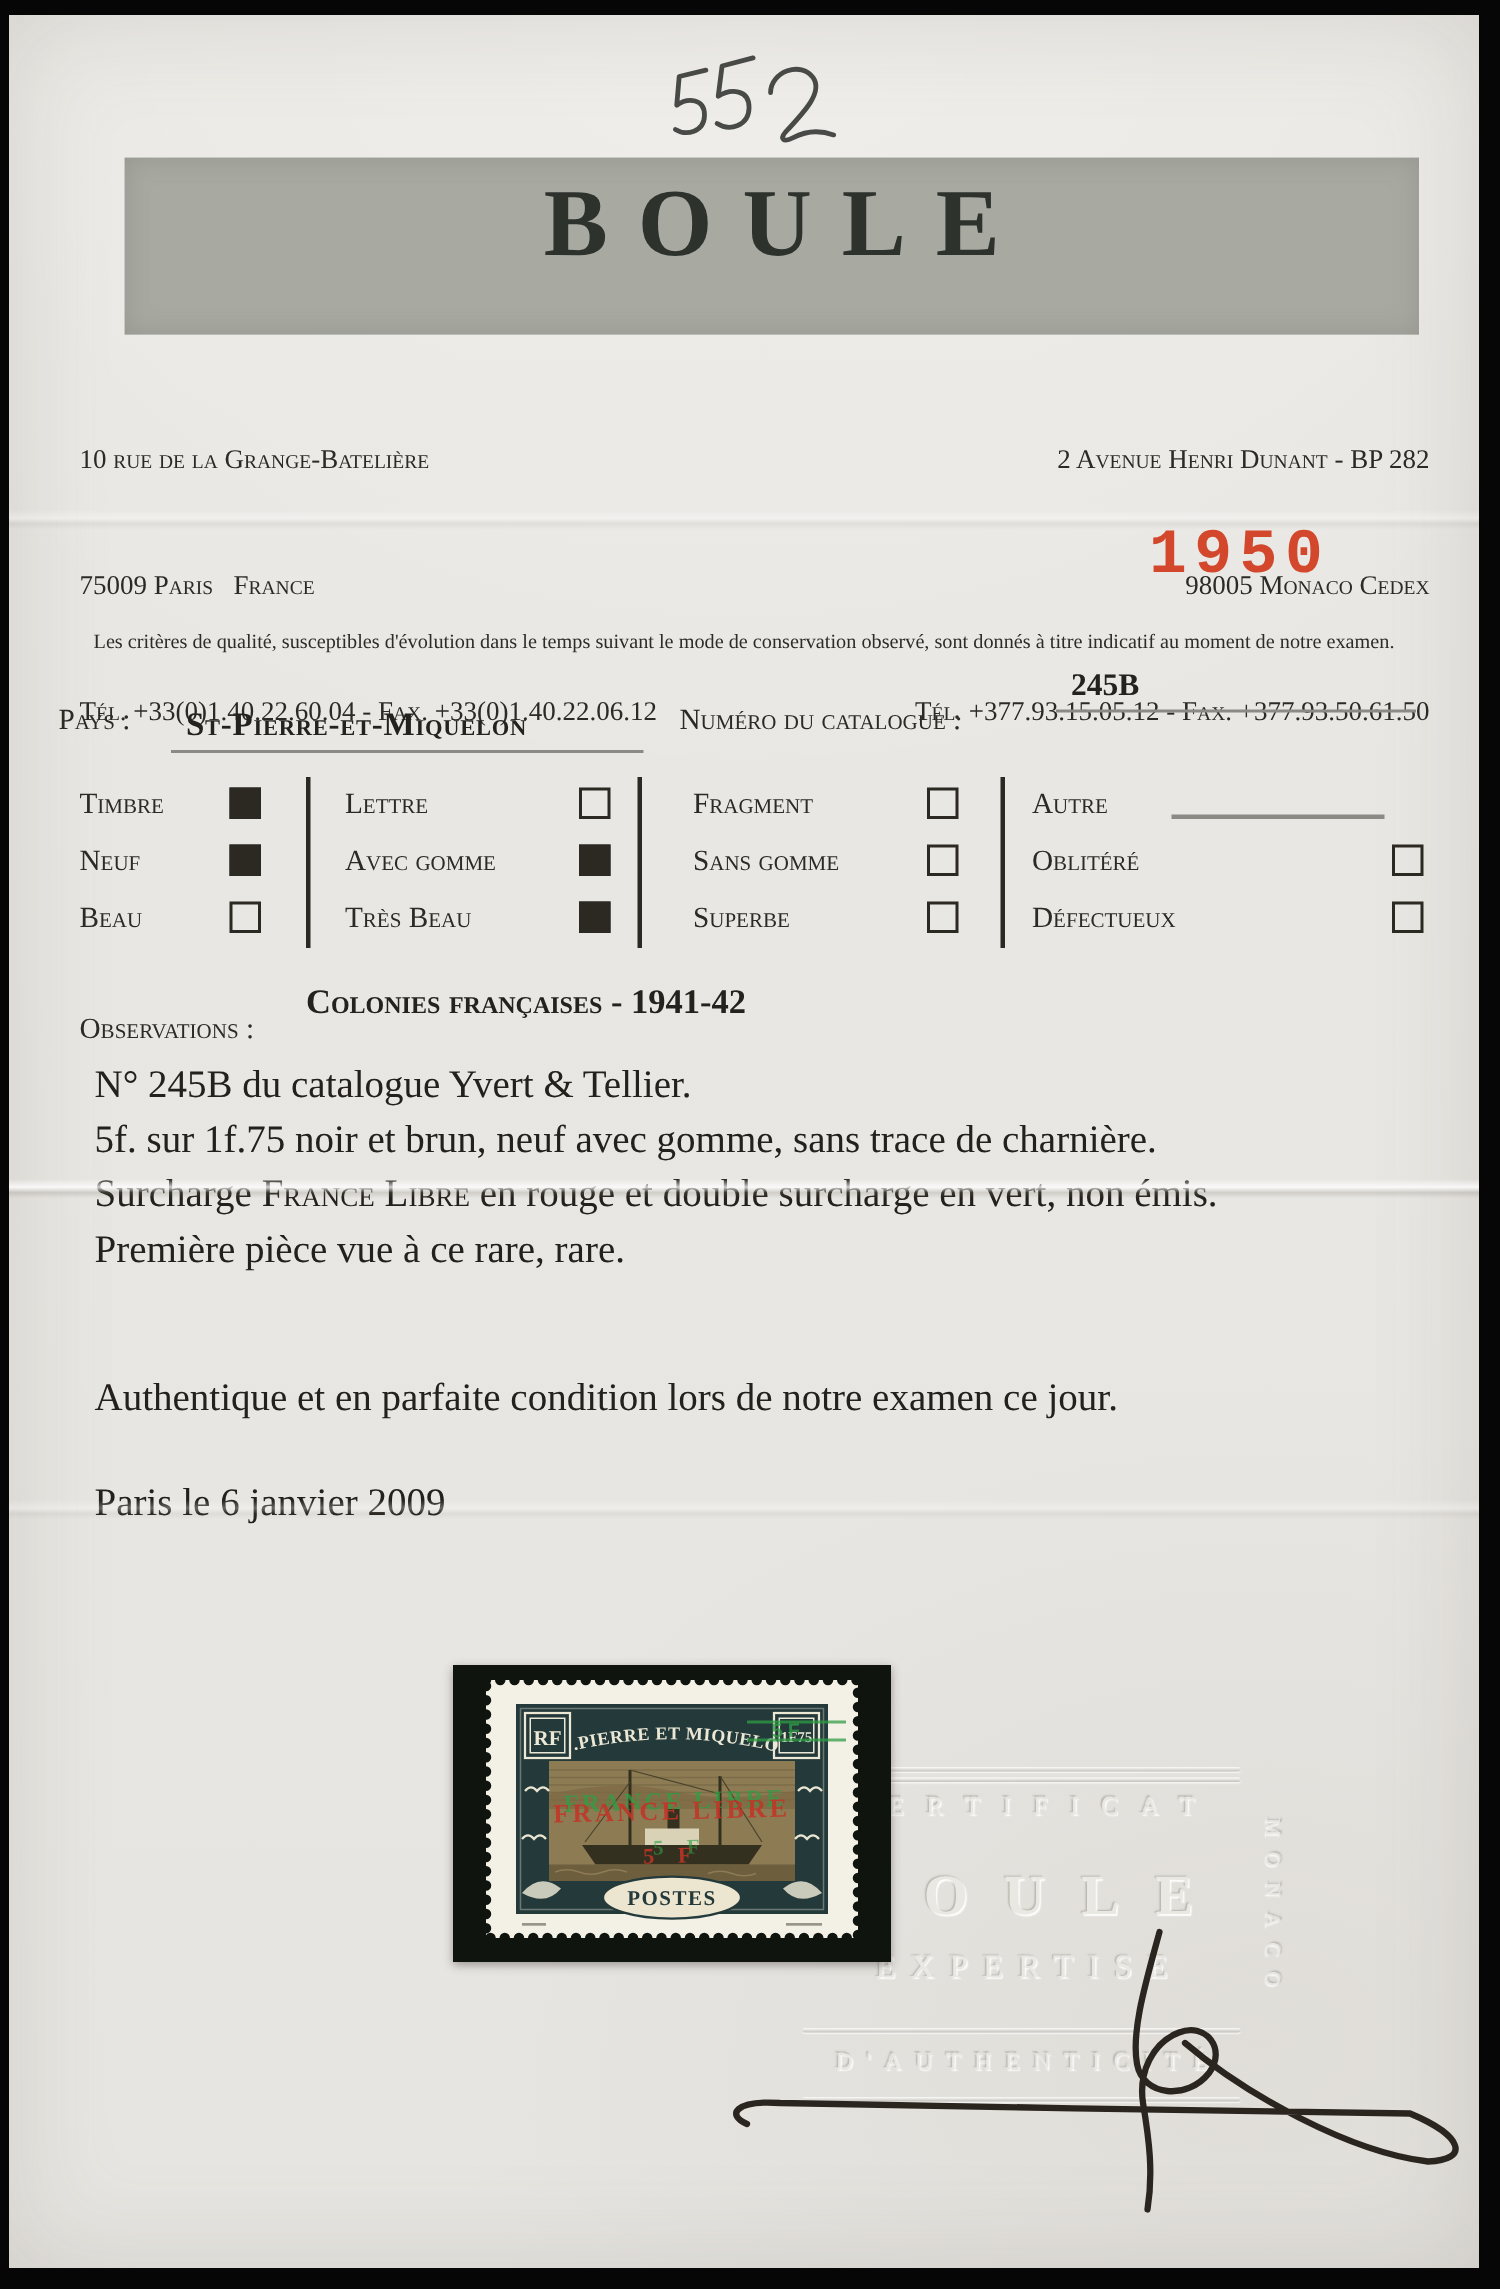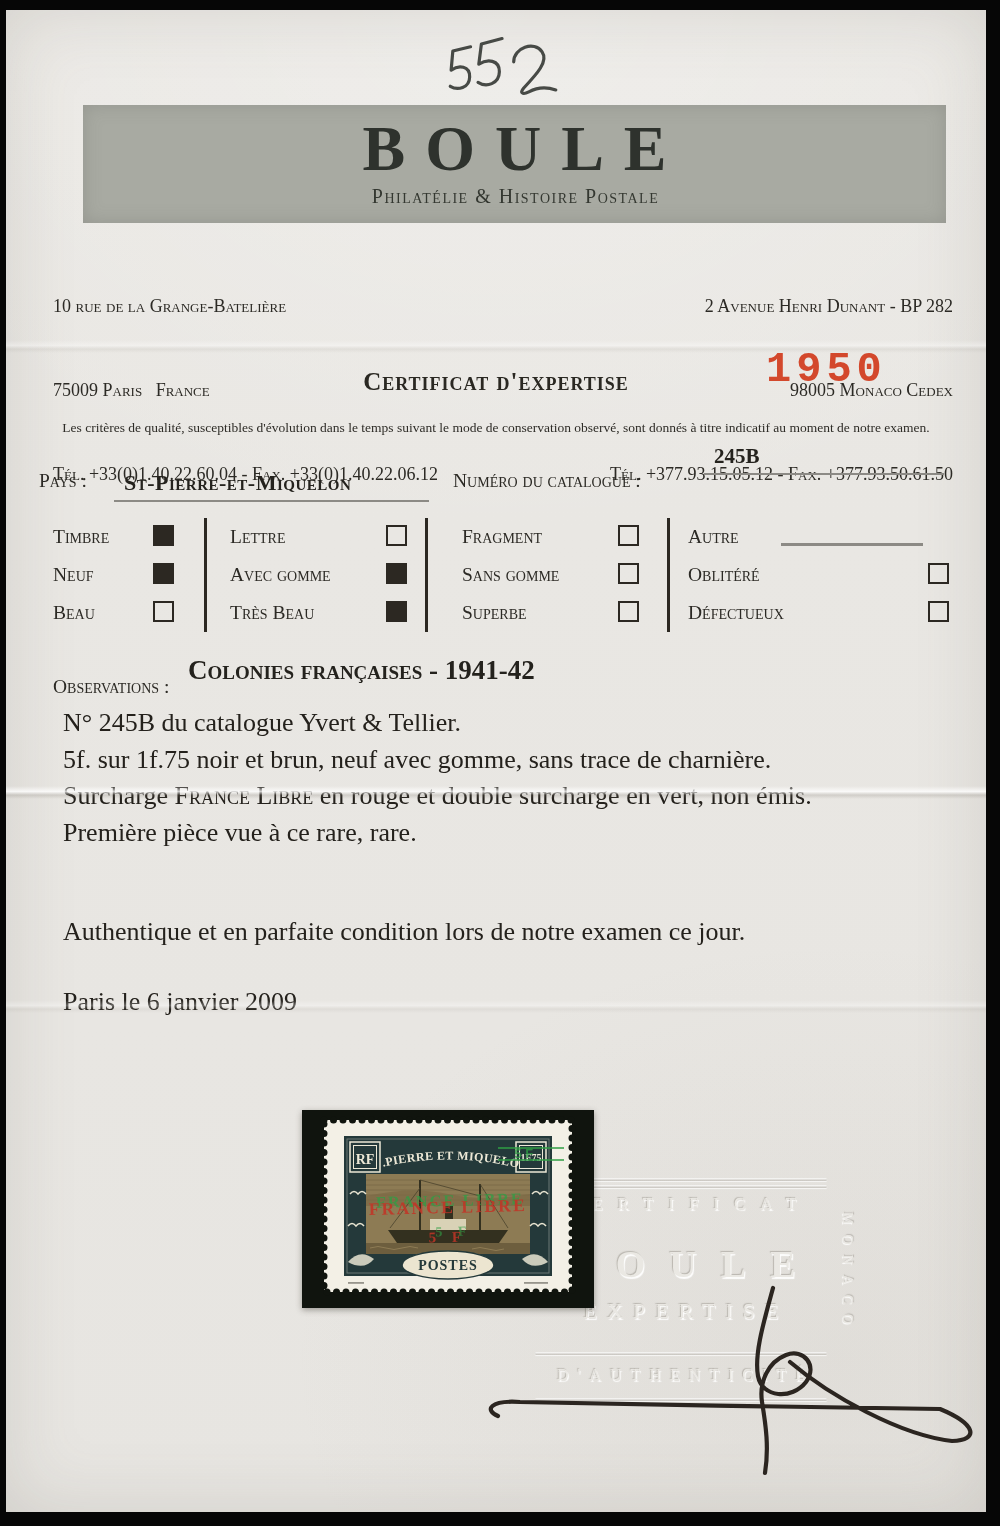--- a/index.html
+++ b/index.html
@@ -64,35 +64,33 @@
   <svg class="abs hand-wrap" viewBox="0 0 130 72" aria-label="552">
     <g fill="none" stroke="#474a46" stroke-width="3.2" stroke-linecap="round" stroke-linejoin="round">
       <path d="M 26,14 L 8,17 L 5,36 C 13,31 24,33 23,44 C 22,55 10,57 3,52"></path>
       <path d="M 58,8 L 37,12 L 33,32 C 42,27 54,29 53,41 C 52,53 39,56 31,50"></path>
       <path d="M 68,32 C 69,18 90,12 97,24 C 103,34 90,46 76,59 C 72,63 74,66 81,63 C 92,58 101,60 108,63"></path>
     </g>
   </svg>
 
   <div class="abs banner">
     <div class="brand">BOULE</div>
-    <div class="tagline">Philatélie &amp; Histoire Postale</div>
   </div>
 
   <div class="abs addr" style="left:47px;top:226px;">
     <div>10 rue de la Grange-Batelière</div>
     <div>75009 Paris   France</div>
     <div>Tél. +33(0)1.40.22.60.04 - Fax. +33(0)1.40.22.06.12</div>
   </div>
   <div class="abs addr" style="right:33px;top:226px;text-align:right;">
     <div>2 Avenue Henri Dunant - BP 282</div>
     <div>98005 Monaco Cedex</div>
     <div>Tél. +377.93.15.05.12 - Fax. +377.93.50.61.50</div>
   </div>
 
-  <div class="abs cert-title">Certificat d'expertise</div>
   <div class="abs red-num">1950</div>
   <div class="abs disclaimer">Les critères de qualité, susceptibles d'évolution dans le temps suivant le mode de conservation observé, sont donnés à titre indicatif au moment de notre examen.</div>
 
   <div class="abs flabel" style="left:33px;top:460px;">Pays :</div>
   <div class="abs uline" style="left:108px;top:460px;width:315px;padding-bottom:4px;">
     <span class="fvalue" style="font-size:22px;padding-left:10px;letter-spacing:.5px;">St-Pierre-et-Miquelon</span>
   </div>
   <div class="abs flabel" style="left:447px;top:460px;">Numéro du catalogue :</div>
   <div class="abs uline" style="left:698px;top:434px;width:240px;padding-bottom:4px;">
     <span class="fvalue" style="font-size:21px;padding-left:10px;">245B</span>
@@ -147,21 +145,21 @@
   <div class="cell c3" style="left:456px;top:591px;">
     <span class="lab">Superbe</span>
     <span class="cbx" data-state="unchecked"></span>
   </div>
   <div class="cell c4" style="left:682px;top:591px;">
     <span class="lab">Défectueux</span>
     <span class="cbx" data-state="unchecked"></span>
   </div>
 
   <div class="abs flabel" style="left:47px;top:666px;">Observations :</div>
-  <div class="abs fvalue" style="left:182px;top:645px;font-size:27px;">Colonies françaises - 1941-42</div>
+  <div class="abs fvalue" style="left:198px;top:645px;font-size:23px;">Colonies françaises - 1941-42</div>
 
   <div class="bodyline" style="top:698px;">N° 245B du catalogue Yvert &amp; Tellier.</div>
   <div class="bodyline" style="top:735px;">5f. sur 1f.75 noir et brun, neuf avec gomme, sans trace de charnière.</div>
   <div class="bodyline" style="top:771px;"><span>Surcharge </span><span class="sc">France Libre</span><span> en rouge et double surcharge en vert, non émis.</span></div>
   <div class="bodyline" style="top:808px;">Première pièce vue à ce rare, rare.</div>
   <div class="bodyline" style="top:883px;margin-top:24px;">Authentique et en parfaite condition lors de notre examen ce jour.</div>
   <div class="bodyline" style="top:977px;">Paris le 6 janvier 2009</div>
 
   <div class="abs seal">
     <div class="seal-rule" style="top:0;"></div>

